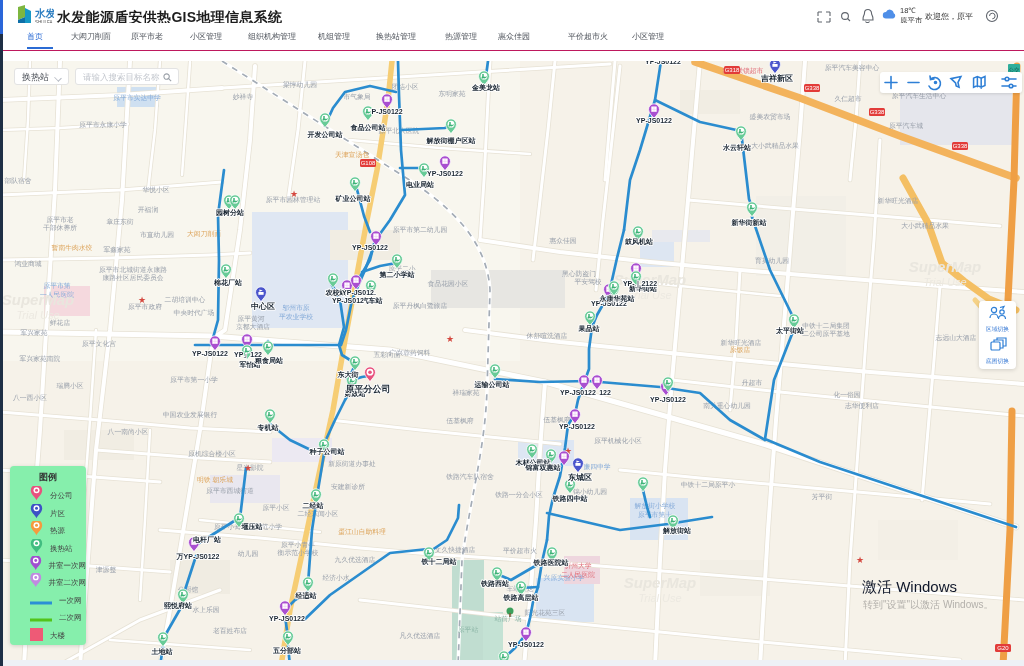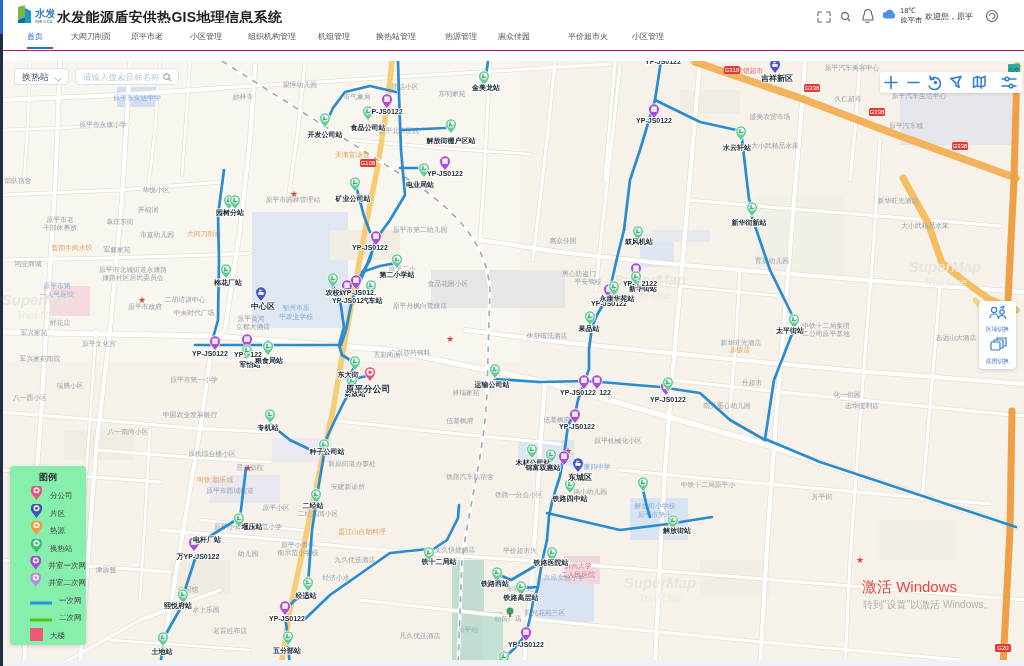--- a/index.html
+++ b/index.html
@@ -15,21 +15,21 @@
 .sel{width:55px;height:17px;background:#fff;border:1px solid #e3e3e3;border-radius:3px;font-size:9px;color:#4a4f57;line-height:17px;padding-left:7px;box-sizing:border-box;position:relative;}
 .sel:after{content:"";position:absolute;right:7px;top:6px;width:5px;height:5px;border-right:1px solid #b4b9c2;border-bottom:1px solid #b4b9c2;transform:rotate(45deg) scaleY(0.8);}
 .inp{width:104px;height:17px;background:#fff;border:1px solid #e3e3e3;border-radius:3px;margin-left:6px;font-size:8.5px;color:#c2c6cd;line-height:17px;padding-left:7px;box-sizing:border-box;position:relative;}
 .ctrl{position:absolute;left:880px;top:72px;width:142px;height:21px;background:#fff;border-radius:3px;box-shadow:0 1px 3px rgba(0,0,0,0.12);z-index:40;}
 .rpanel{position:absolute;left:979px;top:301px;width:37px;height:68px;background:#fff;border-radius:4px;box-shadow:0 1px 4px rgba(0,0,0,0.15);z-index:40;text-align:center;}
 .rpanel .t{font-size:6.5px;color:#3a7bd5;transform:scale(0.9);}
 .legend{position:absolute;left:10px;top:466px;width:76px;height:179px;background:#86efac;border-radius:4px;box-shadow:0 1px 4px rgba(0,0,0,0.15);z-index:40;padding-top:5px;box-sizing:border-box;}
 .legend .lt{text-align:center;font-size:9px;font-weight:bold;color:#333;}
 .lrow{display:flex;align-items:flex-end;height:17.4px;padding-left:20px;}
 .lrow span{font-size:7.5px;color:#444;margin-left:7px;white-space:nowrap;}
-.wm1{position:absolute;left:862px;top:578px;font-size:15px;color:#ef4444;z-index:30;}
+.wm1{position:absolute;left:862px;top:578px;font-size:15px;color:#0f172a;z-index:30;}
 .wm2{position:absolute;left:863px;top:598px;font-size:10px;color:#b3b0ab;z-index:30;}
 .botband{position:absolute;left:0;top:660px;width:1024px;height:6px;background:#eef1f6;z-index:35;}
 </style></head><body>
 <div class="hdr"></div>
 <div class="edge"></div>
 <div class="edge2"></div>
 <svg style="position:absolute;left:16px;top:5px;z-index:5" width="38" height="25" viewBox="0 0 38 25">
 <path d="M2,2 L9,0 L9,12 L2,15 Z" fill="#7db63f"></path>
     <path d="M9,3 L15,6 L15,22 L9,25 Z" fill="#1799c6"></path>
     <path d="M2,15 L9,12 L9,18 L2,20 Z" fill="#0e6fa8"></path>

